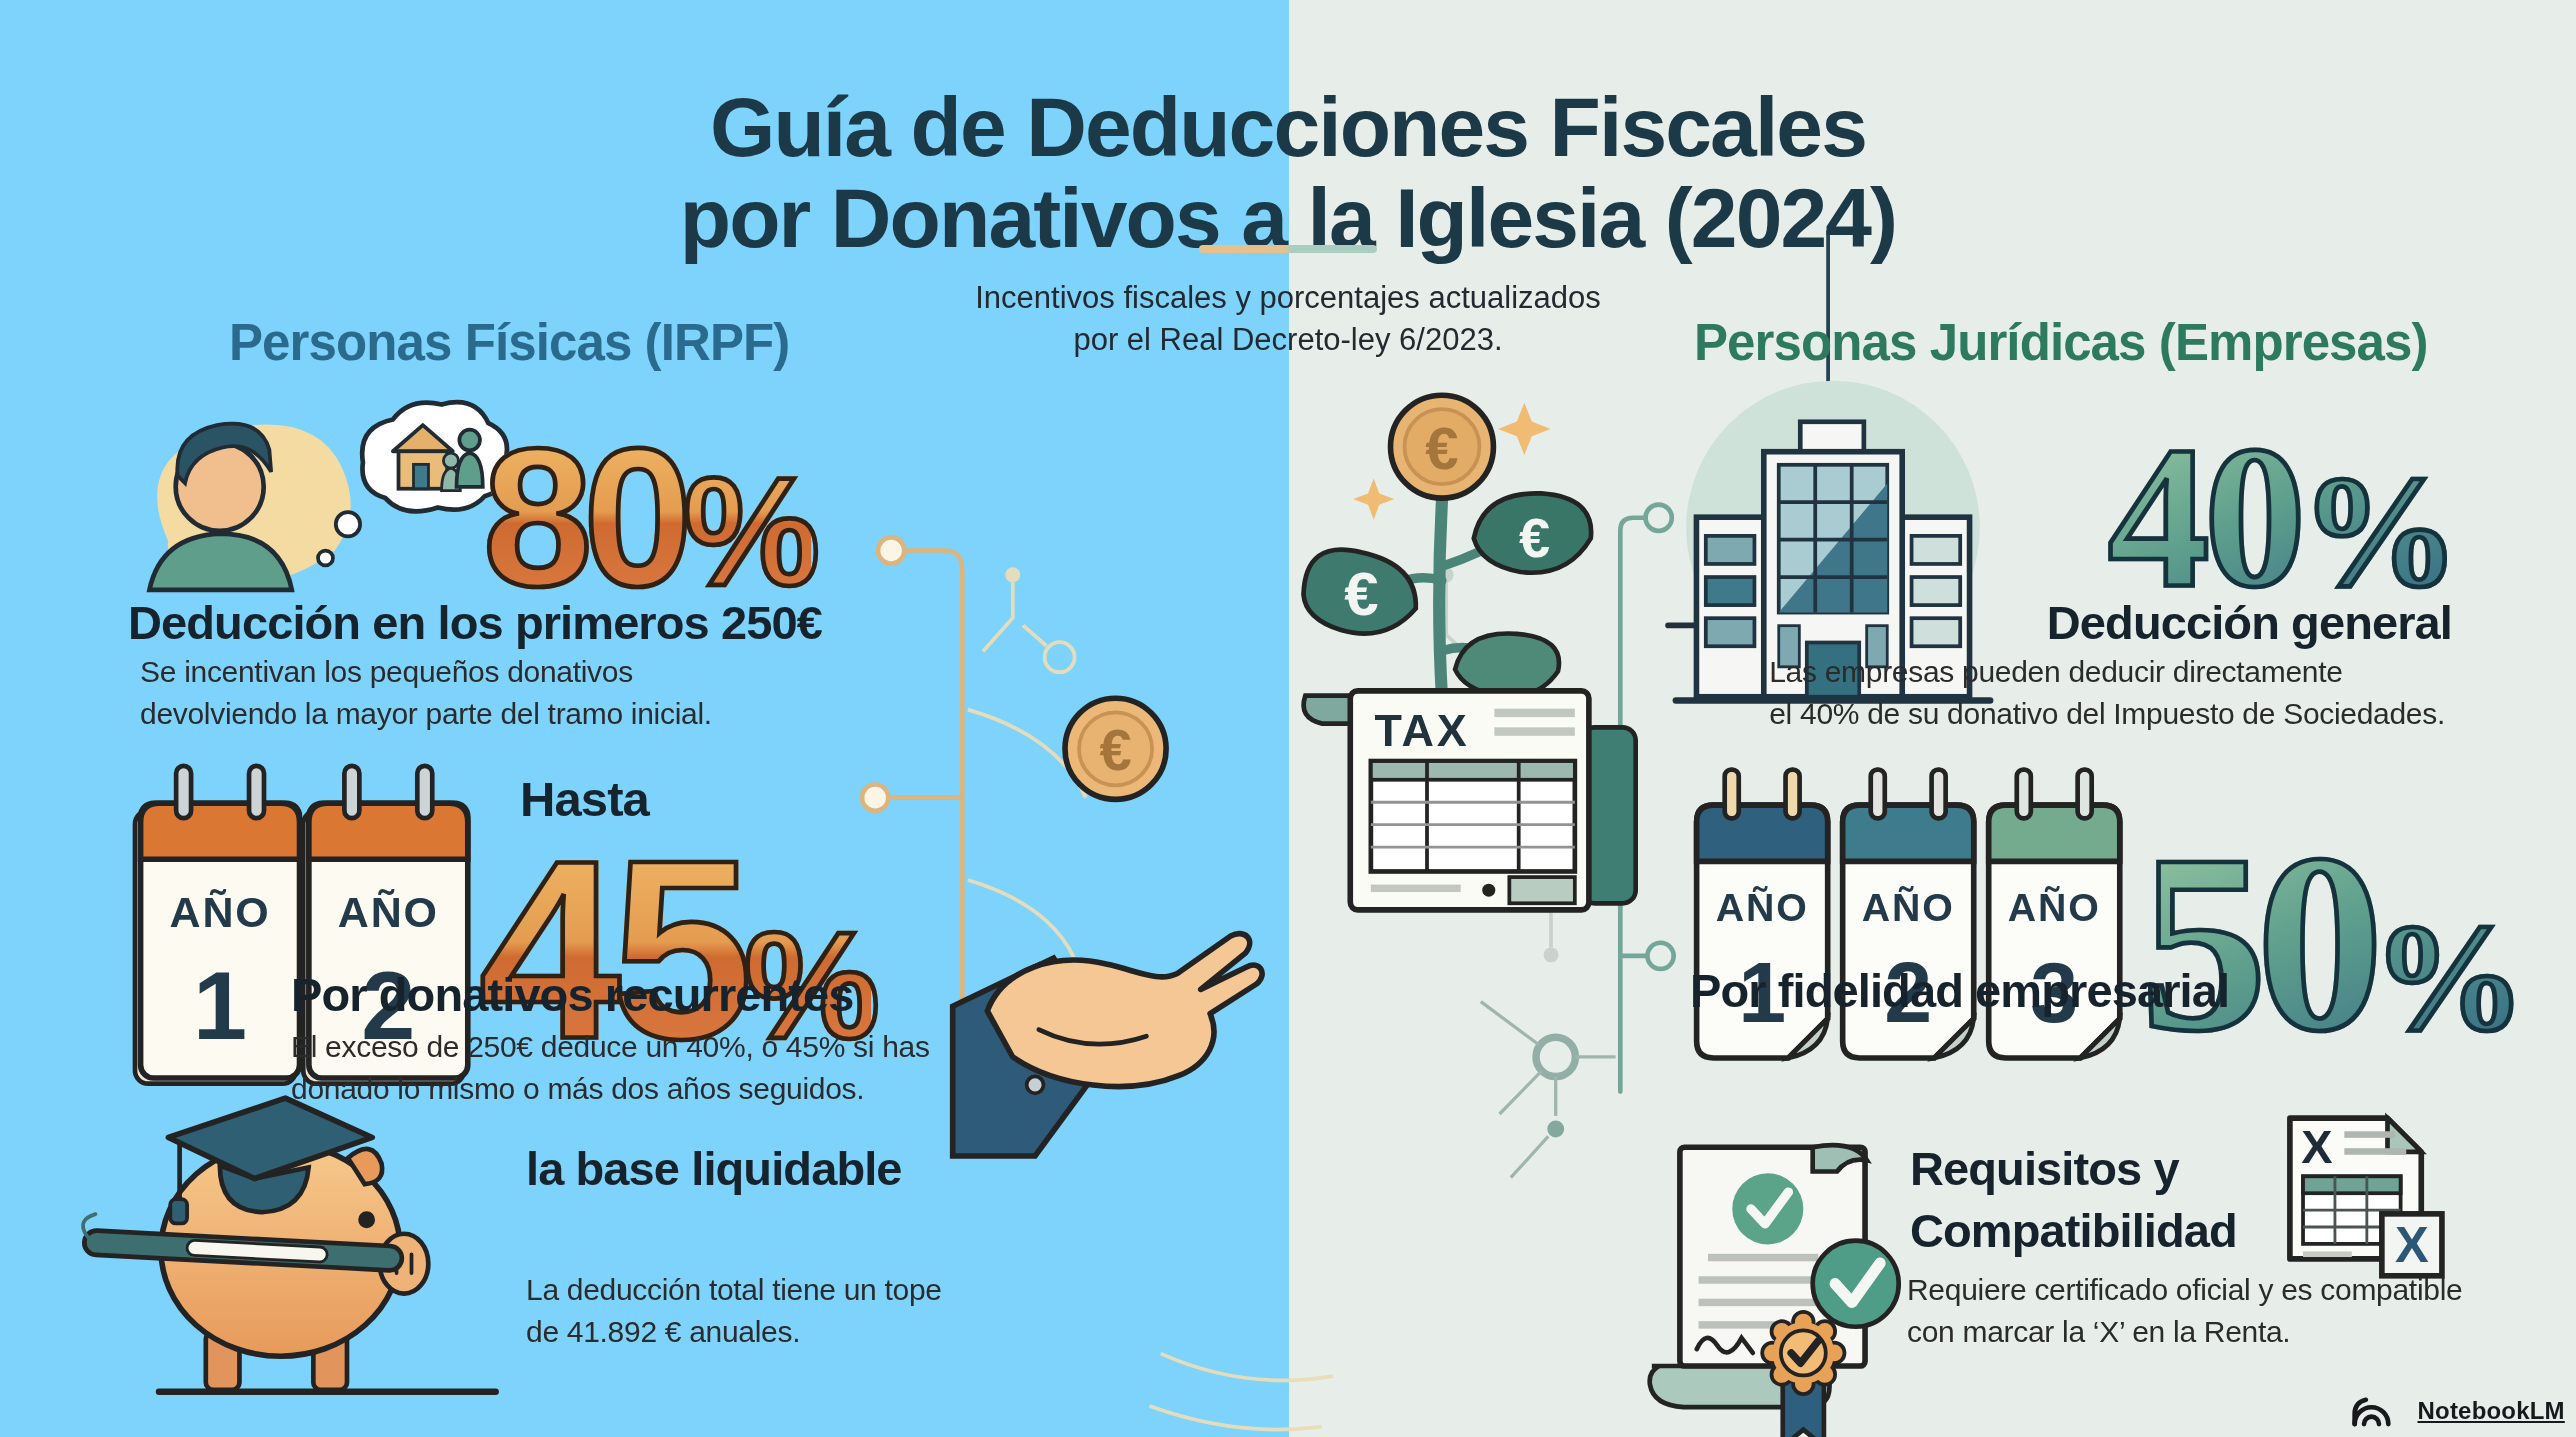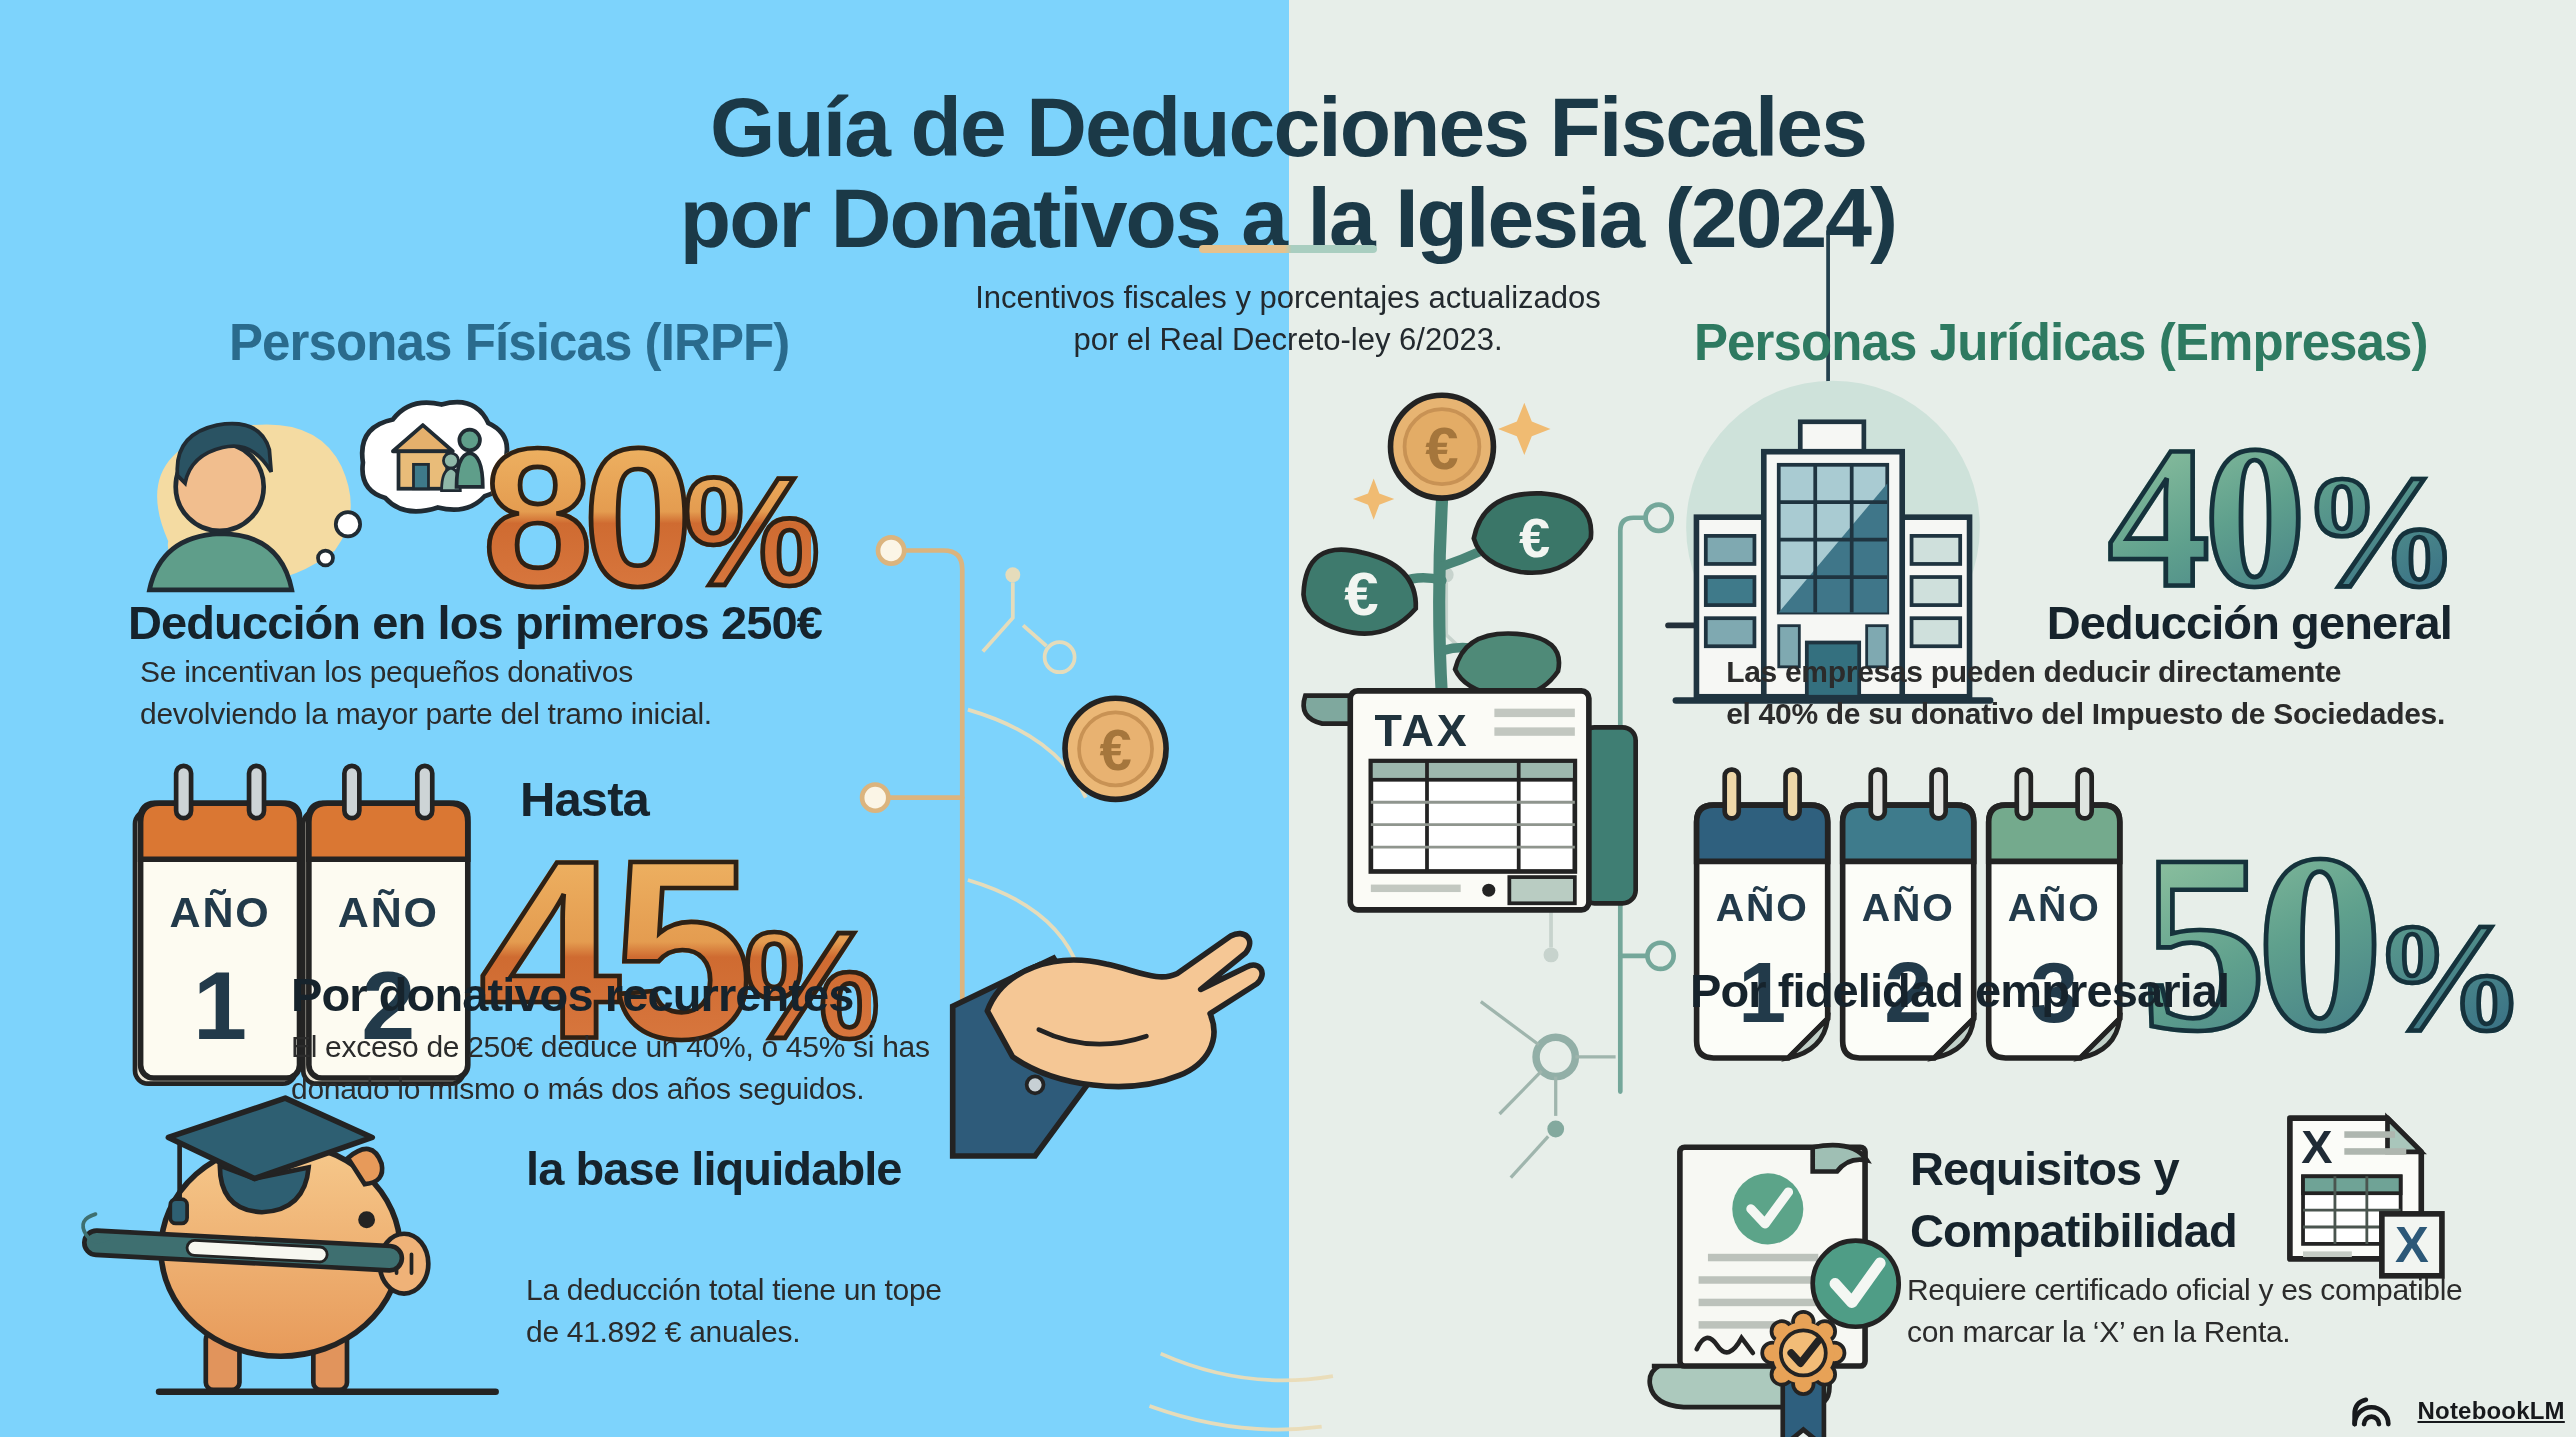--- a/index.html
+++ b/index.html
@@ -271,21 +271,21 @@
     <rect x="112" y="270" width="22" height="44" fill="#7FA9B1" stroke="#1F3440" stroke-width="3"></rect>
     <rect x="206" y="270" width="22" height="44" fill="#7FA9B1" stroke="#1F3440" stroke-width="3"></rect>
     <rect x="142" y="288" width="56" height="58" fill="#34707F" stroke="#1F3440" stroke-width="4"></rect>
     <path d="M2 350 H338" stroke="#1F3440" stroke-width="7" stroke-linecap="round"></path>
   </svg>
 
   <div class="abs num num-green" style="right:122px;top:414px;font-size:204px;letter-spacing:-5.6px;">
     <span>40</span><span class="pct-lg">%</span>
   </div>
   <div class="abs h-block right-align" style="right:124px;top:592px;">Deducción general</div>
-  <div class="abs desc right-align" style="right:131px;top:651px;font-weight:bold;">
+  <div class="abs desc right-align" style="right:131px;top:651px;">
     <div>Las empresas pueden deducir directamente</div>
     <div>el 40% de su donativo del Impuesto de Sociedades.</div>
   </div>
 
   <svg class="abs svgtext" style="left:1691px;top:749px" width="440" height="323" viewBox="0 0 470 345">
     <g>
       <path d="M6 78 Q6 60 24 60 H128 Q146 60 146 78 V288 L104 330 H24 Q6 330 6 312 Z" fill="#FCFDF8" stroke="#232323" stroke-width="6"></path>
       <path d="M6 120 V78 Q6 60 24 60 H128 Q146 60 146 78 V120 Z" fill="#2F607E" stroke="#232323" stroke-width="6"></path>
       <path d="M104 330 L146 288 Q142 322 104 330 Z" fill="#C2D1C9" stroke="#232323" stroke-width="5"></path>
       <rect x="36" y="22" width="15" height="52" rx="7" fill="#EFD8A9" stroke="#232323" stroke-width="5"></rect>

